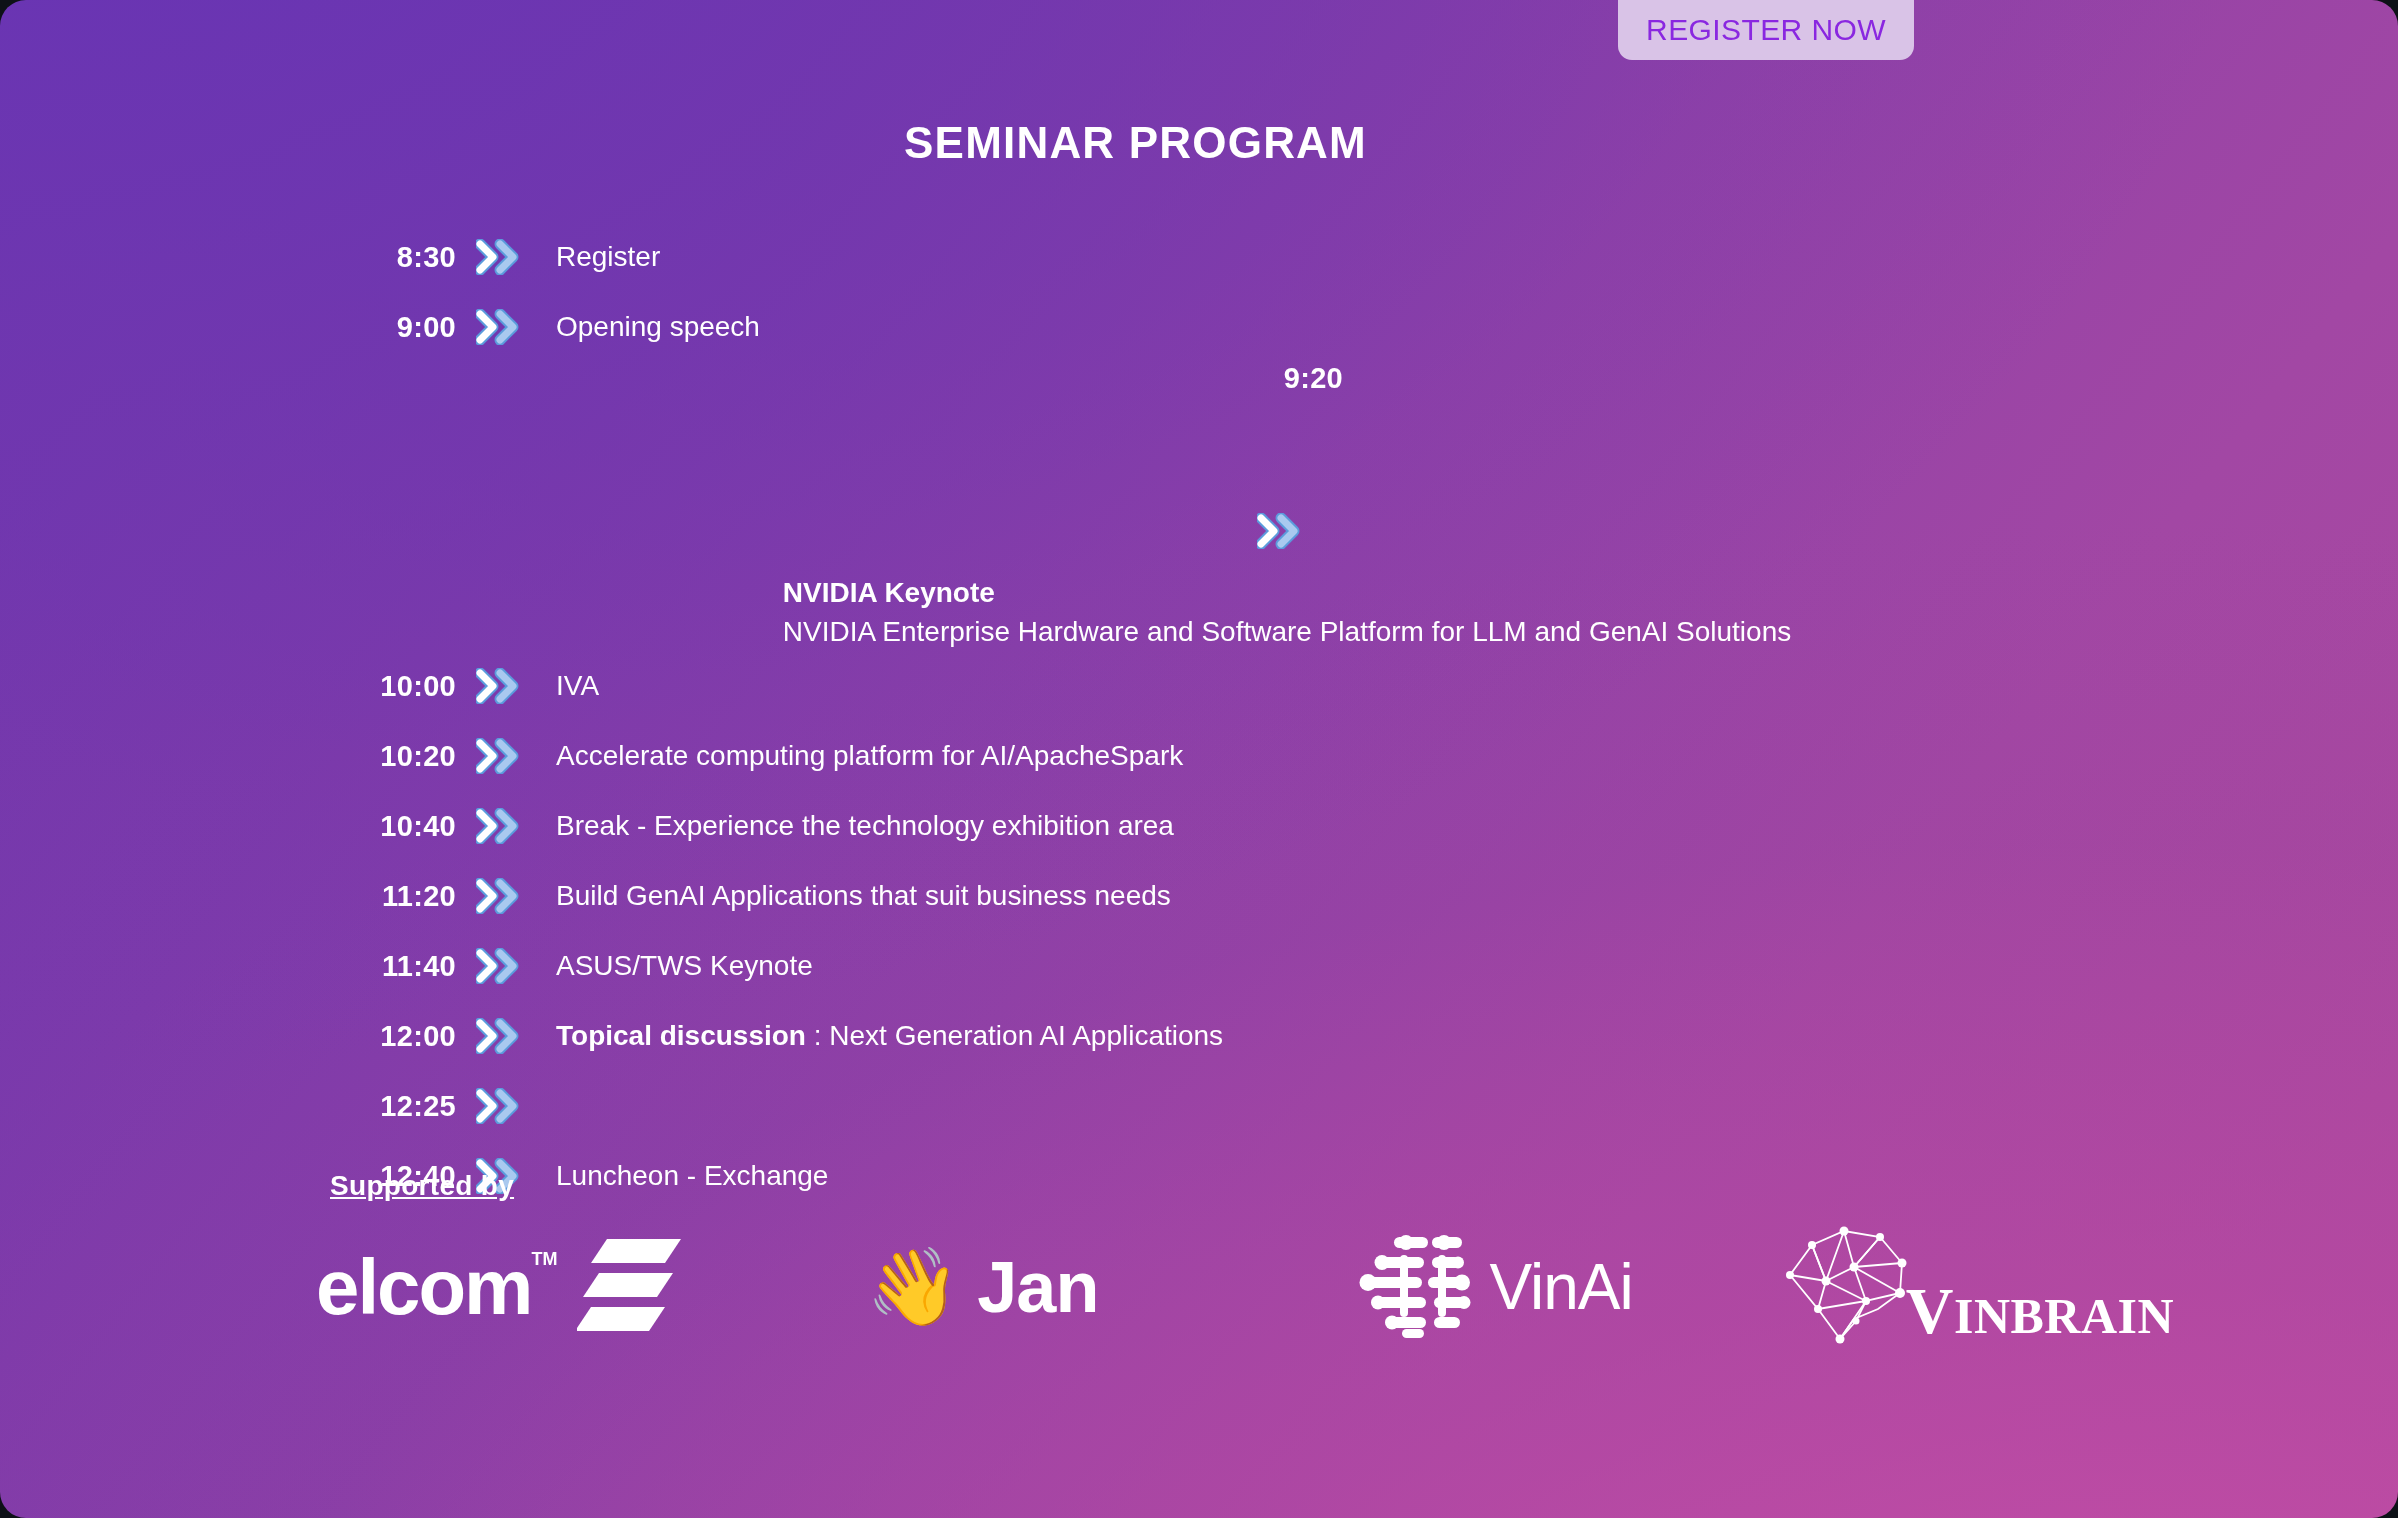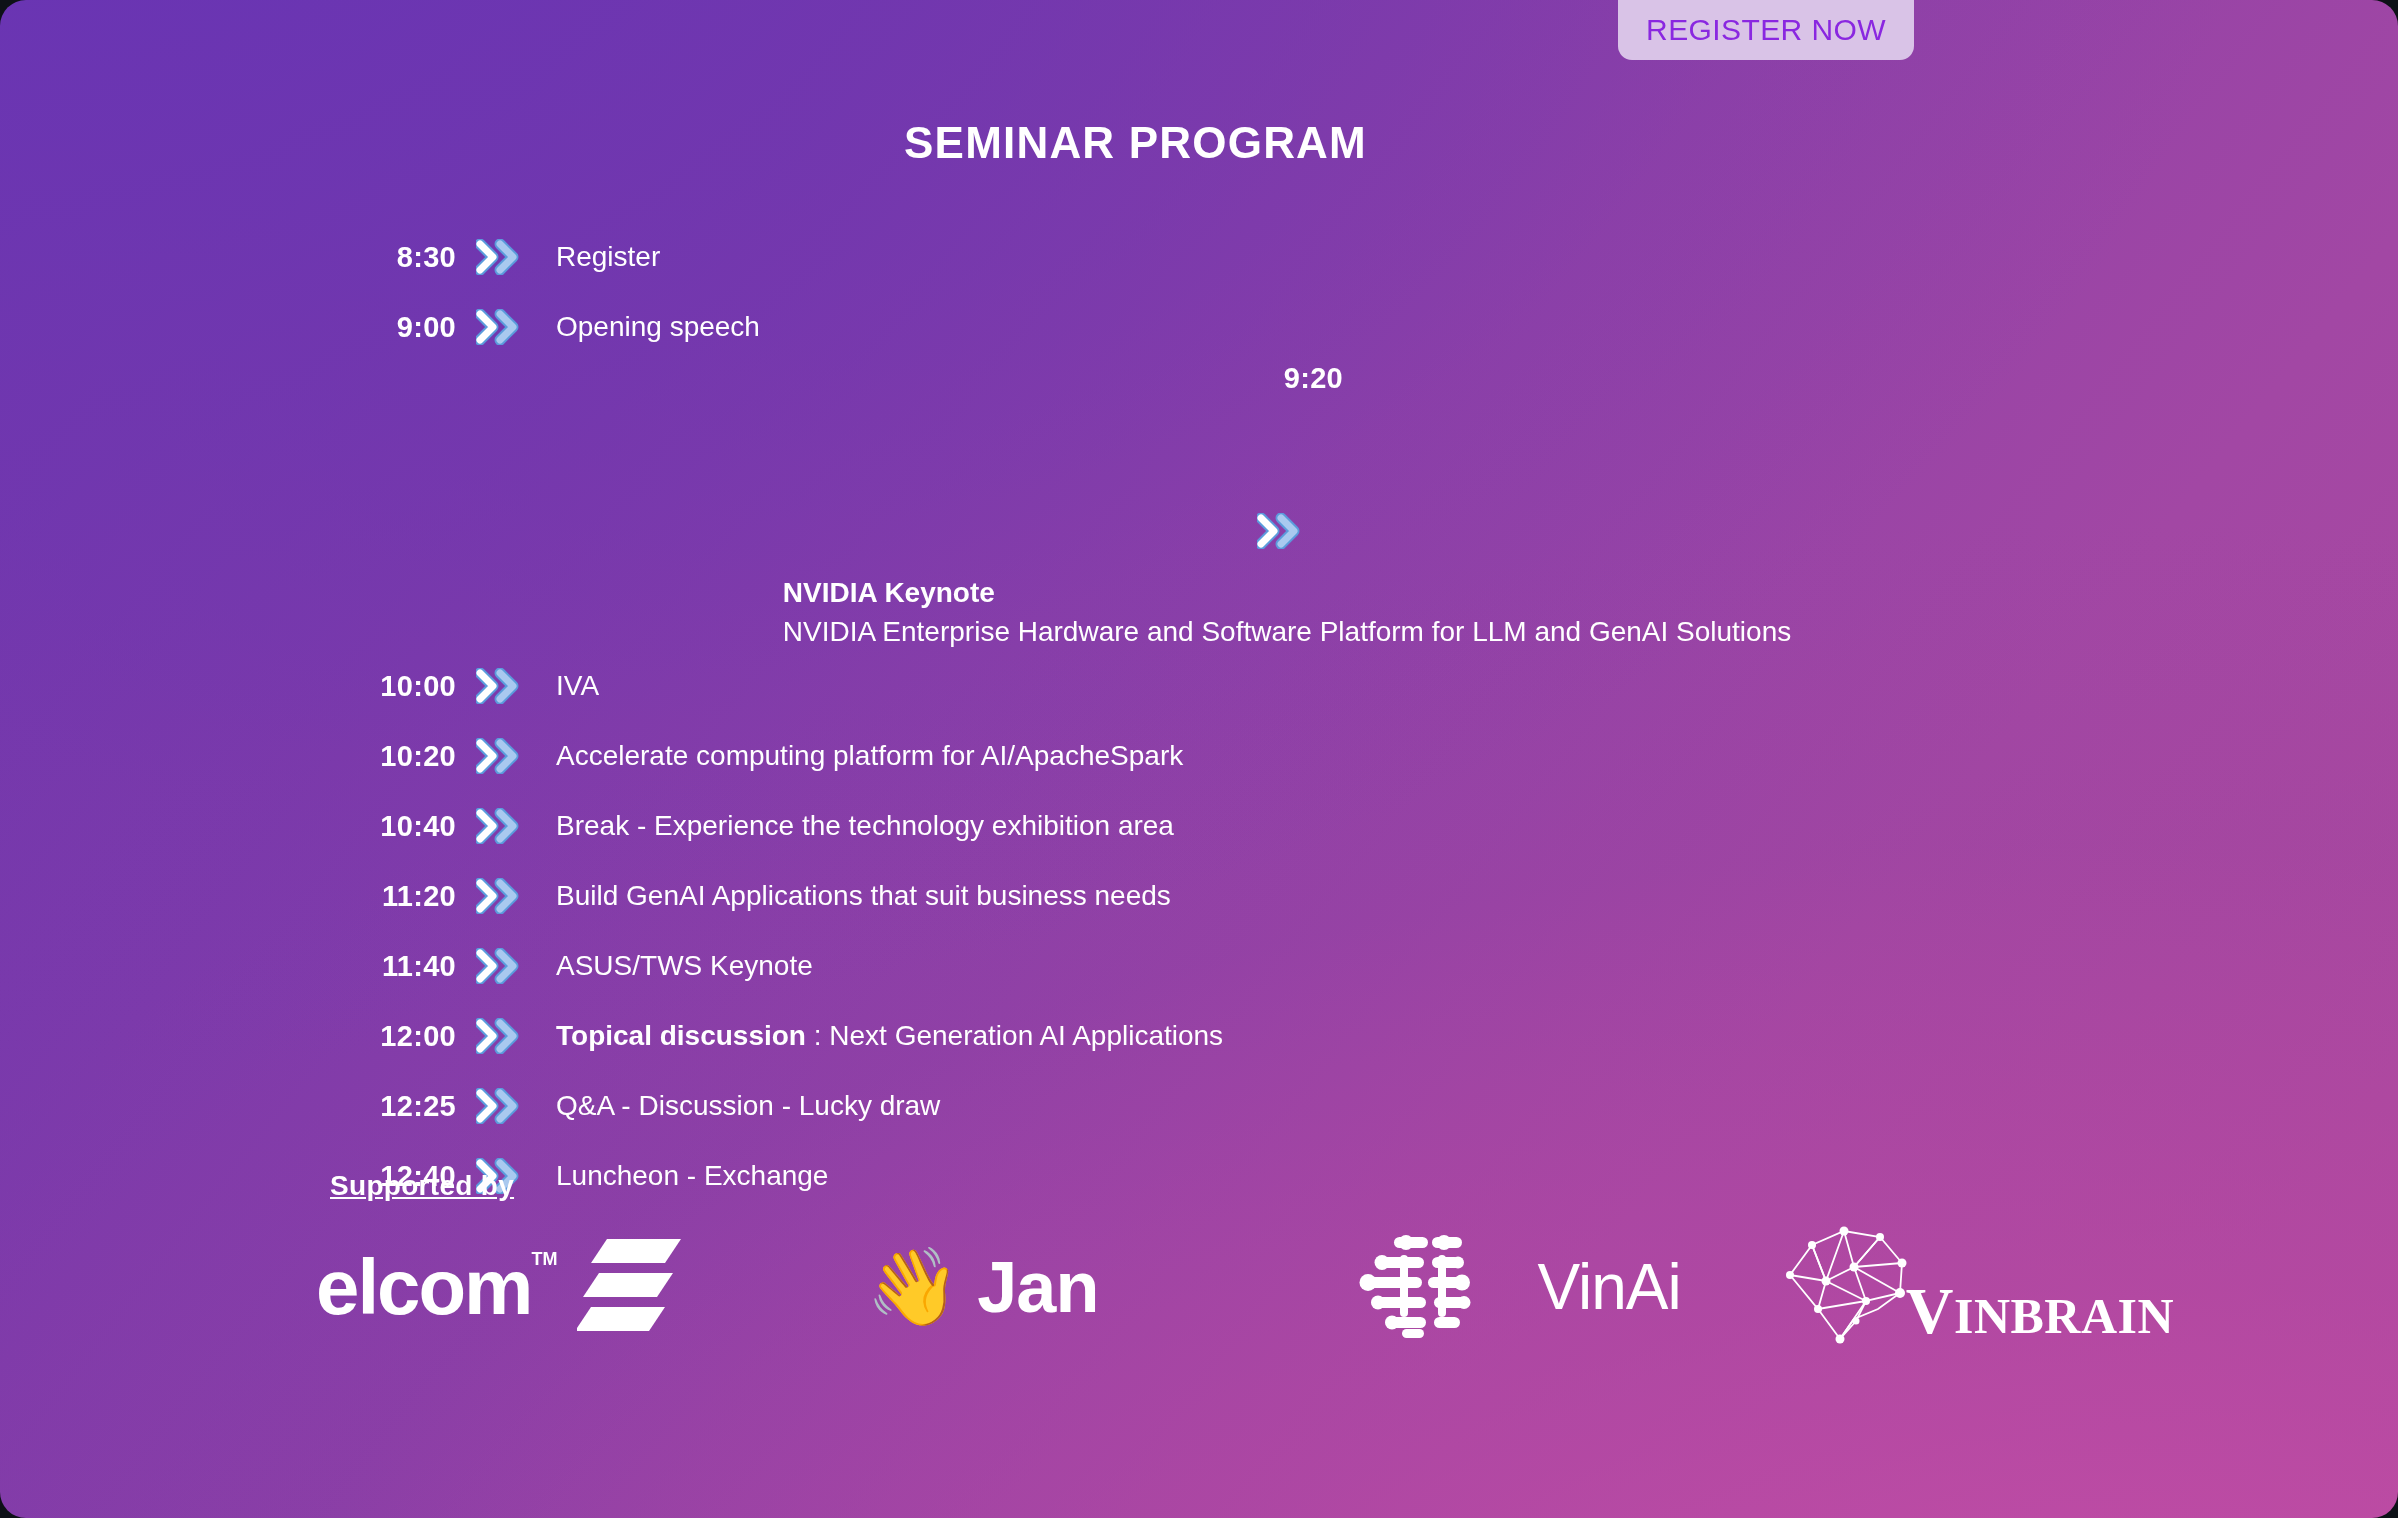--- a/index.html
+++ b/index.html
@@ -115,21 +115,21 @@
     display: flex;
     align-items: center;
   }
   .logo-cell {
     display: flex;
     align-items: center;
     height: 130px;
   }
   .cell-elcom   { width: 540px; padding-left: 10px; }
   .cell-jan     { width: 480px; padding-left: 30px; }
-  .cell-vinai   { width: 440px; padding-left: 18px; gap: 48px; }
+  .cell-vinai   { width: 440px; padding-left: 18px; }
   .cell-vinbrain{ width: 440px; padding-left: 10px; }
 
   .elcom-word {
     color: #ffffff;
     font-size: 78px;
     font-weight: bold;
     letter-spacing: -2px;
     line-height: 1;
     position: relative;
   }
@@ -298,21 +298,20 @@
       <div class="sched-row">
         <div class="sched-time">12:25</div>
         <div class="chev">
           <svg width="46" height="36" viewBox="0 0 46 36">
             <path d="M4 5 L17 18 L4 31" fill="none" stroke="#5b9bdc" stroke-width="11" stroke-linecap="round" stroke-linejoin="round"></path>
             <path d="M24 5 L37 18 L24 31" fill="none" stroke="#5b9bdc" stroke-width="11" stroke-linecap="round" stroke-linejoin="round"></path>
             <path d="M24 5 L37 18 L24 31" fill="none" stroke="#a9c9ef" stroke-width="7" stroke-linecap="round" stroke-linejoin="round"></path>
             <path d="M4 5 L17 18 L4 31" fill="none" stroke="#ffffff" stroke-width="7" stroke-linecap="round" stroke-linejoin="round"></path>
           </svg>
         </div>
-        <div class="sched-text"><span>Q&amp;A - Discussion - Lucky draw</span></div>
       </div>
       <div class="sched-row">
         <div class="sched-time">12:40</div>
         <div class="chev">
           <svg width="46" height="36" viewBox="0 0 46 36">
             <path d="M4 5 L17 18 L4 31" fill="none" stroke="#5b9bdc" stroke-width="11" stroke-linecap="round" stroke-linejoin="round"></path>
             <path d="M24 5 L37 18 L24 31" fill="none" stroke="#5b9bdc" stroke-width="11" stroke-linecap="round" stroke-linejoin="round"></path>
             <path d="M24 5 L37 18 L24 31" fill="none" stroke="#a9c9ef" stroke-width="7" stroke-linecap="round" stroke-linejoin="round"></path>
             <path d="M4 5 L17 18 L4 31" fill="none" stroke="#ffffff" stroke-width="7" stroke-linecap="round" stroke-linejoin="round"></path>
           </svg>

